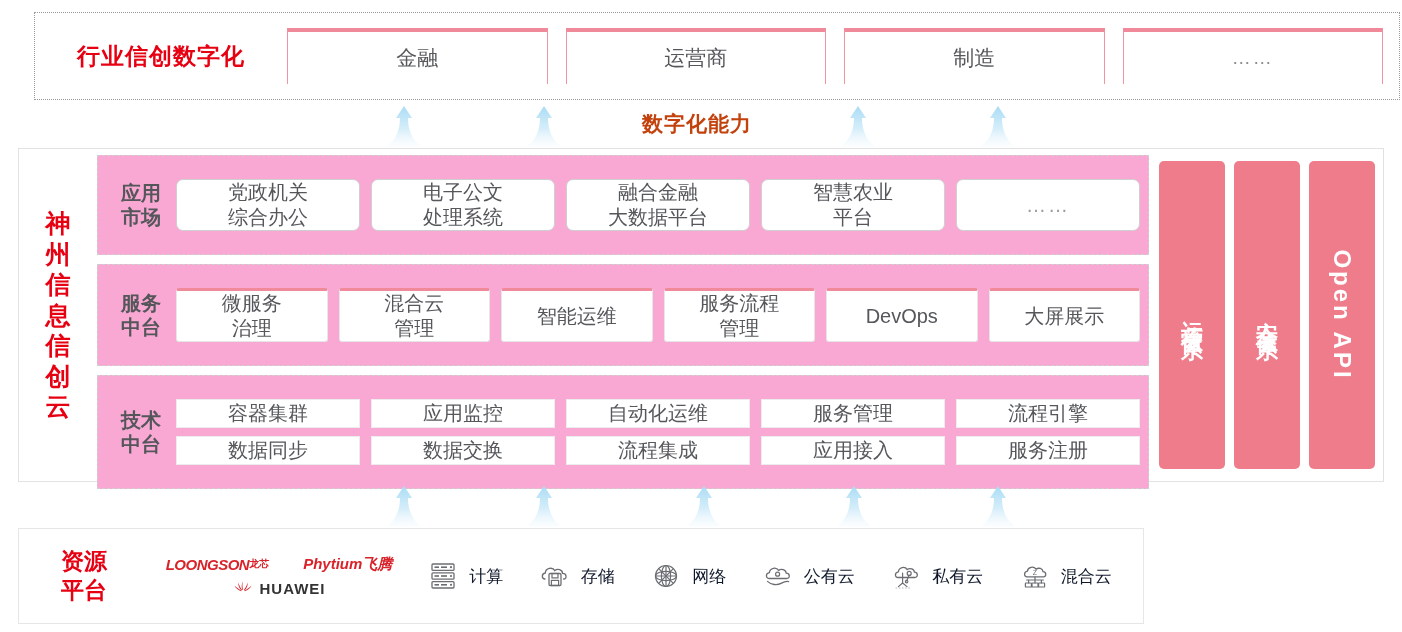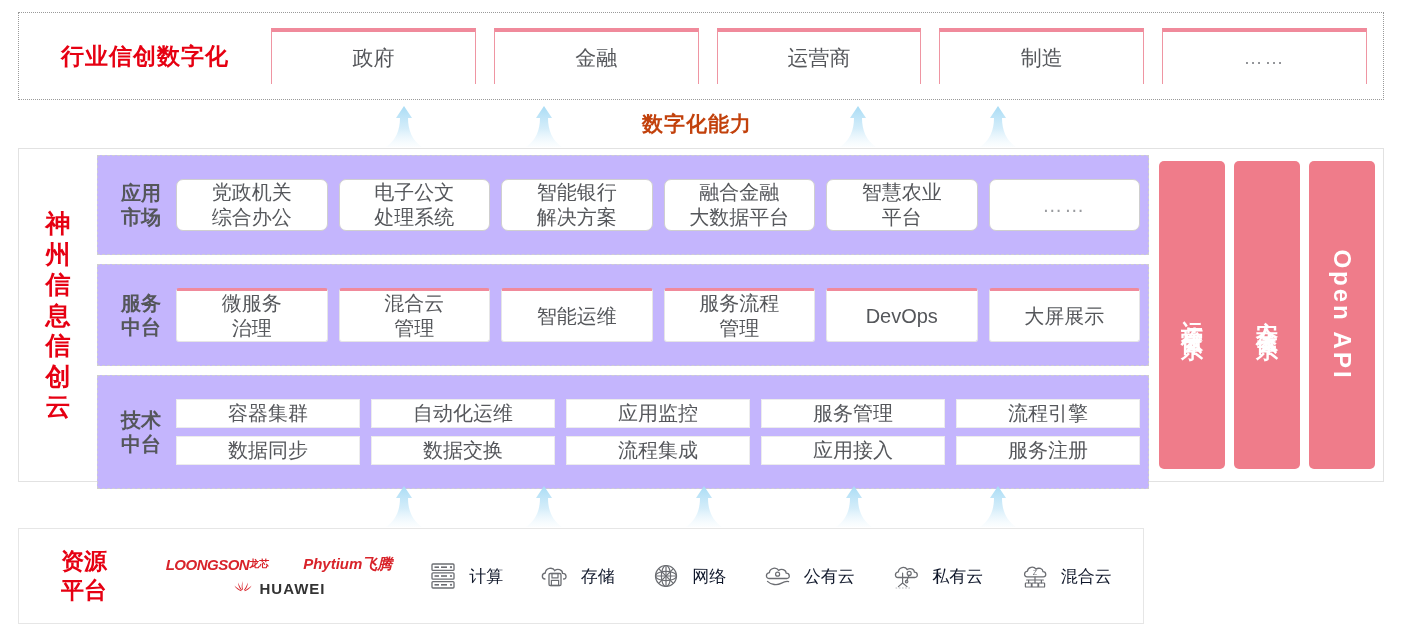--- a/index.html
+++ b/index.html
@@ -6,21 +6,21 @@
   html, body {
     width: 1402px; height: 632px;
     background: #ffffff;
     font-family: "Liberation Sans", "DejaVu Sans", sans-serif;
     overflow: hidden;
   }
   #root { position: relative; width: 1402px; height: 632px; }
 
   
   .industry-band {
-    position: absolute; left: 18px; top: 12px;
+    position: absolute; left: 34px; top: 12px;
     width: 1366px; height: 88px;
     border: 1px dotted #9a9a9a;
     display: flex; align-items: center;
   }
   .industry-title {
     width: 252px; text-align: center;
     color: #e60012; font-size: 23px; font-weight: bold;
     letter-spacing: 1px;
   }
   .industry-cards { flex: 1; display: flex; gap: 18px; padding-right: 16px; }
@@ -53,21 +53,21 @@
   .cloud-title {
     width: 78px; display: flex; flex-direction: column;
     align-items: center; justify-content: center;
     color: #e60012; font-size: 25px; font-weight: bold; line-height: 1.22;
   }
   .cloud-title span { display: block; }
   .cloud-body { flex: 1; display: flex; padding: 6px 8px 6px 0; gap: 8px; }
   .cloud-rows { flex: 1; display: flex; flex-direction: column; gap: 9px; }
 
   .plat-row {
-    flex: 1; background: #c4b5fd; border: 1px dashed #cfcfcf;
+    flex: 1; background: #f9a8d4; border: 1px dashed #cfcfcf;
     display: flex; align-items: center; padding: 16px 8px;
   }
   .row-label {
     width: 70px; flex: 0 0 70px; text-align: center;
     color: #54565a; font-size: 20px; font-weight: bold; line-height: 1.2;
   }
   .row-cards { flex: 1; display: flex; gap: 11px; align-items: center; height: 100%; padding: 7px 0; }
 
   .app-card {
     flex: 1; height: 100%; background: #fff;
@@ -138,23 +138,20 @@
   svg { display: block; }
 </style>
 </head>
 <body>
 
 <div id="root">
 
   <div class="industry-band">
     <div class="industry-title">行业信创数字化</div>
     <div class="industry-cards">
-      <div class="ind-card">
-        <span>政府</span>
-      </div>
       <div class="ind-card">
         <span>金融</span>
       </div>
       <div class="ind-card">
         <span>运营商</span>
       </div>
       <div class="ind-card">
         <span>制造</span>
       </div>
       <div class="ind-card ellipsis">
@@ -243,26 +240,20 @@
               </div>
             </div>
             <div class="app-card">
               <div>
                 <div>电子公文</div>
                 <div>处理系统</div>
               </div>
             </div>
             <div class="app-card">
               <div>
-                <div>智能银行</div>
-                <div>解决方案</div>
-              </div>
-            </div>
-            <div class="app-card">
-              <div>
                 <div>融合金融</div>
                 <div>大数据平台</div>
               </div>
             </div>
             <div class="app-card">
               <div>
                 <div>智慧农业</div>
                 <div>平台</div>
               </div>
             </div>
@@ -317,22 +308,22 @@
         </div>
 
         <div class="plat-row">
           <div class="row-label">
             <div>技术</div>
             <div>中台</div>
           </div>
           <div class="tech-stack">
             <div class="tech-line">
               <div class="tech-card">容器集群</div>
+              <div class="tech-card">应用监控</div>
               <div class="tech-card">自动化运维</div>
-              <div class="tech-card">应用监控</div>
               <div class="tech-card">服务管理</div>
               <div class="tech-card">流程引擎</div>
             </div>
             <div class="tech-line">
               <div class="tech-card">数据同步</div>
               <div class="tech-card">数据交换</div>
               <div class="tech-card">流程集成</div>
               <div class="tech-card">应用接入</div>
               <div class="tech-card">服务注册</div>
             </div>

